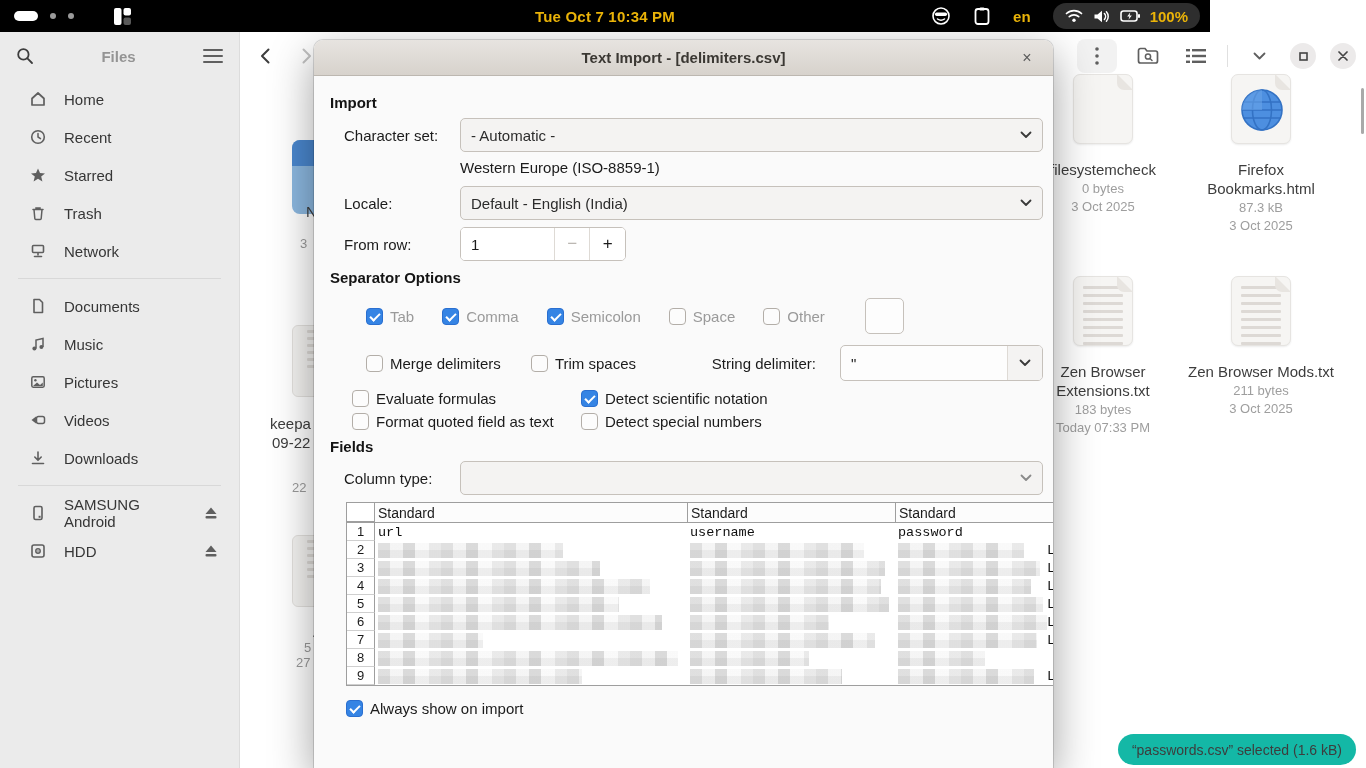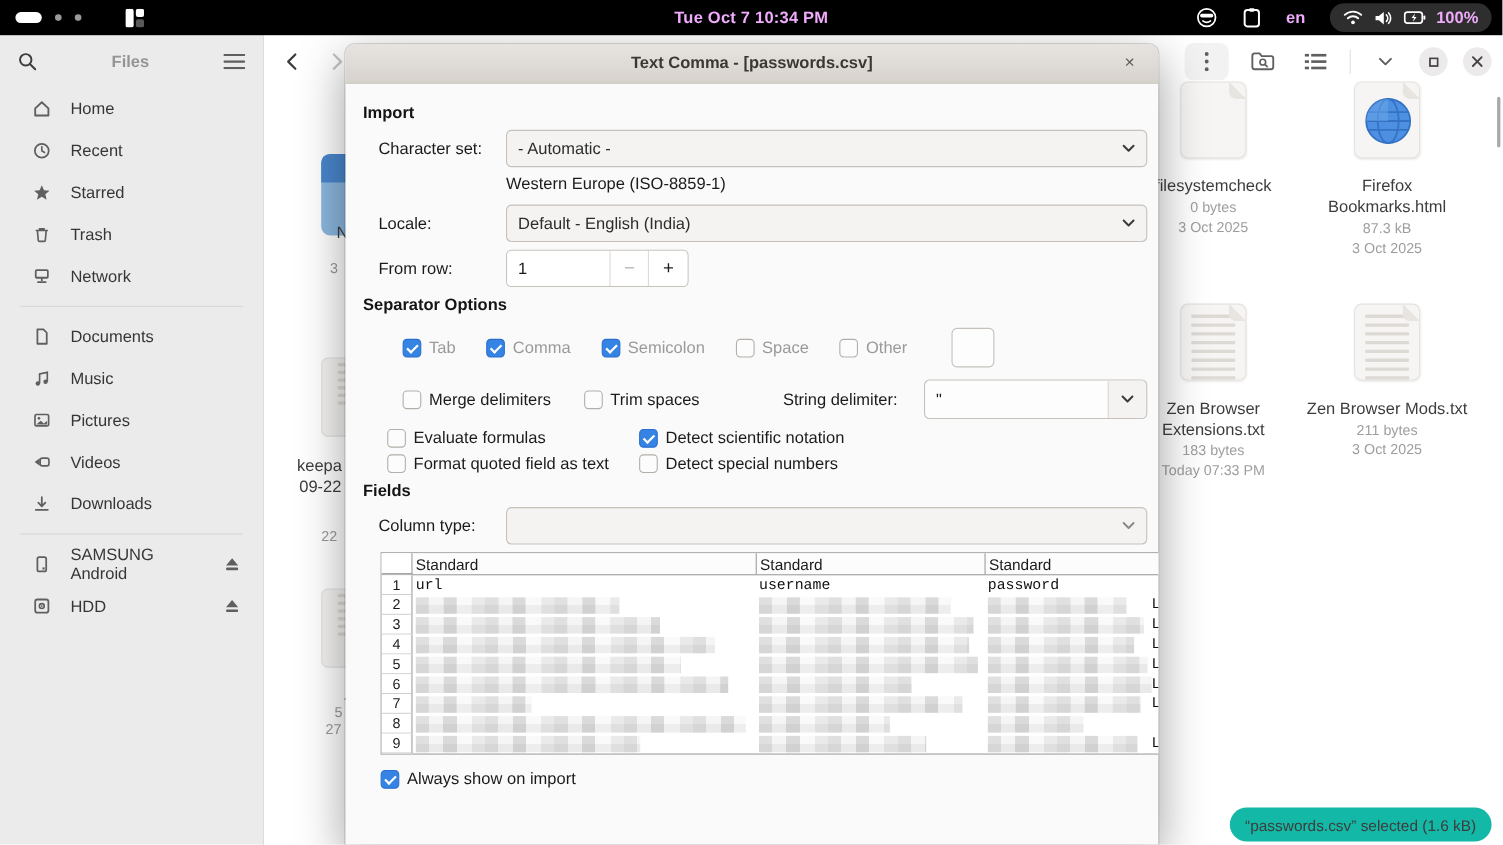--- a/index.html
+++ b/index.html
@@ -1,21 +1,21 @@
 <!DOCTYPE html>
 <html><head>
 <meta charset="utf-8">
 <style>
   * { margin:0; padding:0; box-sizing:border-box; }
   html,body { width:1366px; height:768px; overflow:hidden; }
   body { font-family:"Liberation Sans",sans-serif; background:#fff; position:relative; color:#1b1b1b; }
   svg { display:block; }
 
   
-  .topbar { position:absolute; left:0; top:0; width:1366px; height:32px; background:#000; color:#f0abfc; z-index:100; display:flex; align-items:center; }
+  .topbar { position:absolute; left:0; top:0; width:1210px; height:32px; background:#000; color:#eab308; z-index:100; display:flex; align-items:center; }
   .tb-left { display:flex; align-items:center; gap:12px; padding-left:14px; }
   .ws-pill { width:24px; height:10px; border-radius:5px; background:#fff; }
   .ws-dot { width:6px; height:6px; border-radius:50%; background:#9a9a9a; }
   .tb-clock { position:absolute; left:0; right:0; text-align:center; font-size:15px; font-weight:bold; letter-spacing:.2px; }
   .tb-right { margin-left:auto; display:flex; align-items:center; gap:22px; padding-right:10px; z-index:2; }
   .tb-lang { font-size:15px; font-weight:bold; }
   .tb-pill { display:flex; align-items:center; gap:10px; background:#2e2e2e; border-radius:15px; height:26px; padding:0 12px; }
   .tb-batt { font-size:15px; font-weight:bold; }
 
   
@@ -454,21 +454,21 @@
       </div>
     </div>
 
     <div class="status-pill">“passwords.csv” selected  (1.6 kB)</div>
     <div class="vscroll"></div>
   </div>
 </div>
 
 <div class="dlg">
   <div class="dlg-tb">
-    <span class="dlg-title">Text Comma - [passwords.csv]</span>
+    <span class="dlg-title">Text Import - [delimiters.csv]</span>
     <span class="dlg-close">×</span>
   </div>
   <div class="dlg-body">
 
     <div class="h">Import</div>
 
     <div class="frow">
       <span class="flabel">Character set:</span>
       <div class="select">
         <span>- Automatic -</span>

